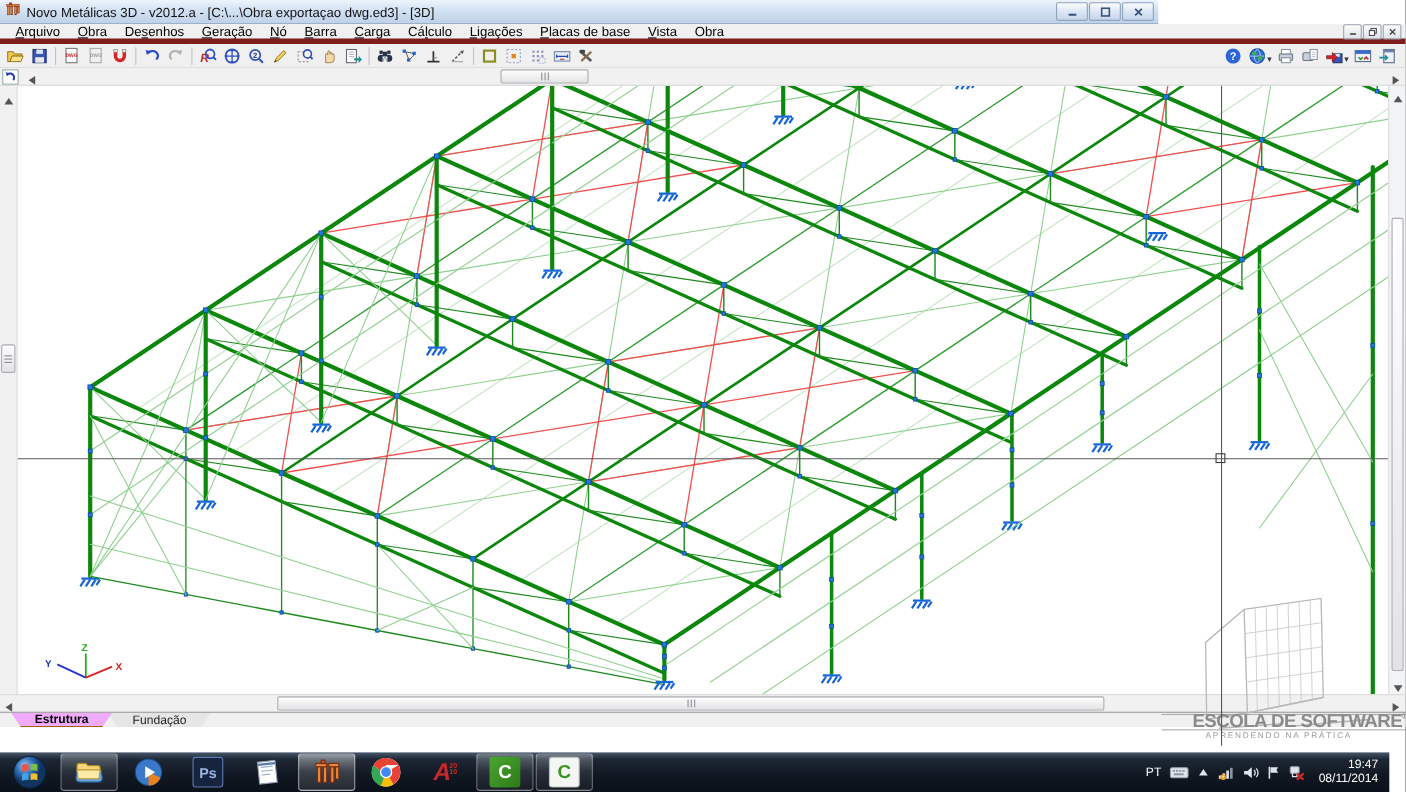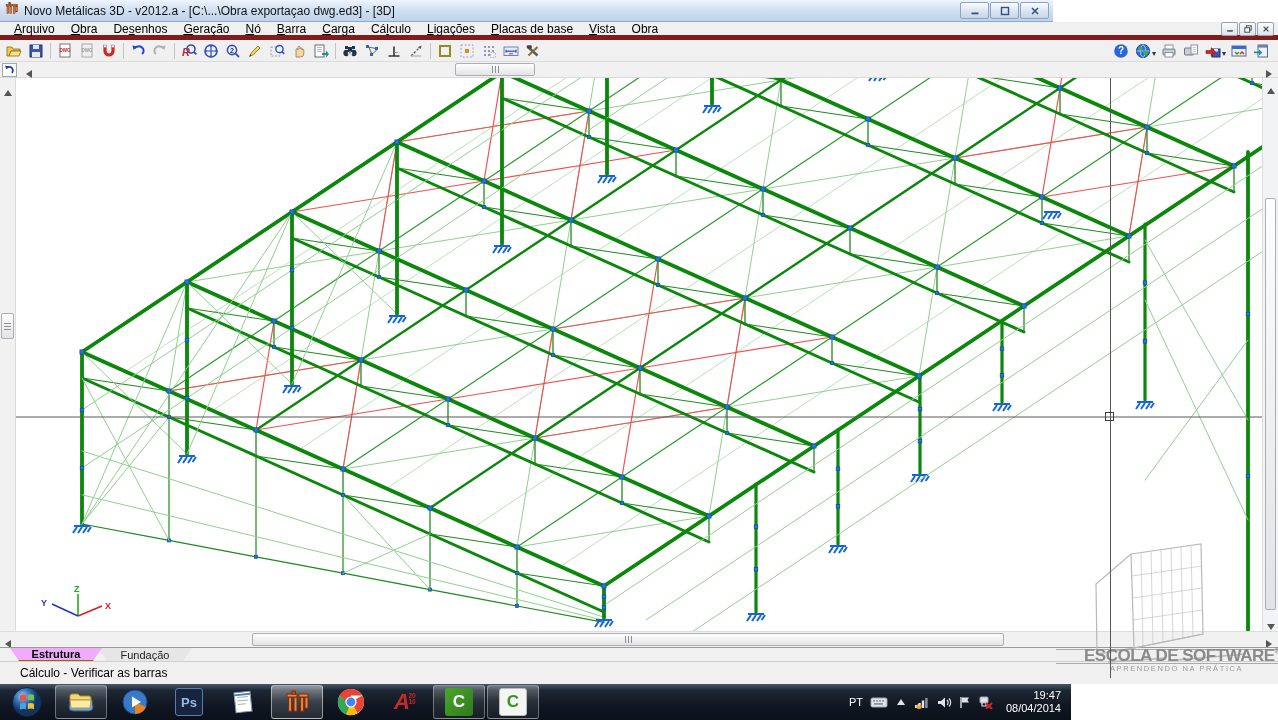--- a/index.html
+++ b/index.html
@@ -55,38 +55,38 @@
     clip-path:polygon(0 0,100% 0,calc(100% - 9px) 100%,9px 100%);}
   #tab-0{left:10px;width:92px;background:#f0abfc;border-bottom:1px solid #a16207;color:#000;z-index:2;font-weight:bold;}
   #tab-1{left:98px;width:94px;background:#e6e6e6;color:#222;z-index:1;}
 
   
   #statusbar{position:absolute;left:0;top:661px;width:1278px;height:23px;background:#f0f0f0;
     border-top:1px solid #cfcfcf;display:flex;align-items:center;z-index:20;}
   #status-text{font-size:12px;color:#000;margin-left:20px;}
 
   
-  #taskbar{position:absolute;left:0;top:684px;width:1071px;height:36px;z-index:50;
+  #taskbar{position:absolute;left:0;top:684px;width:1263px;height:36px;z-index:50;
     background:linear-gradient(#46566a,#1d2733 18%,#101722 60%,#0b111a);display:flex;align-items:center;}
   .tb-item{width:52px;height:34px;margin:0 1px;display:flex;align-items:center;justify-content:center;border-radius:3px;}
   .tb-run{background:linear-gradient(rgba(255,255,255,.28),rgba(255,255,255,.10) 45%,rgba(255,255,255,.05));
     border:1px solid rgba(255,255,255,.35);}
   .tb-active{background:linear-gradient(rgba(255,255,255,.45),rgba(255,255,255,.18) 45%,rgba(255,255,255,.10));
     border:1px solid rgba(255,255,255,.5);}
   #tray{margin-left:auto;display:flex;align-items:center;gap:7px;padding-right:10px;}
   #tray-lang{color:#fff;font-size:11px;}
   .tray-ic{display:flex;align-items:center;justify-content:center;}
   #clock{color:#fff;font-size:11px;text-align:right;line-height:13px;margin-left:6px;}
 
   
   #watermark{position:absolute;left:1056px;top:536px;width:222px;height:146px;z-index:30;pointer-events:none;}
   #wm-title{position:absolute;left:28px;top:110px;font-size:17px;font-weight:bold;color:#8a8a8a;
     letter-spacing:-.5px;white-space:nowrap;}
   #wm-reg{font-size:9px;vertical-align:7px;}
-  #wm-sub{position:absolute;left:54px;top:128px;font-size:7.5px;color:#9a9a9a;letter-spacing:1.6px;white-space:nowrap;}
+  #wm-sub{position:absolute;left:40px;top:128px;font-size:7.5px;color:#9a9a9a;letter-spacing:1.6px;white-space:nowrap;}
   .wm-rule{position:absolute;height:1px;background:#ababab;}
 
   
   #crosshair-v{position:absolute;width:1px;background:#58585a;z-index:40;}
   #pickbox{position:absolute;width:9px;height:9px;border:1px solid #3c3c3c;background:transparent;z-index:45;}
 </style>
 </head>
 <body>
 
 <div id="app">
@@ -954,23 +954,20 @@
   <span style="position:absolute;left:1264px;top:3px;"><svg width="10" height="10" viewBox="0 0 10 10">
           <path d="M2 1 L8 5 L2 9 Z" fill="#555"></path>
         </svg></span>
     </div>
 
   <div id="tabsbar">
     <div class="tab" id="tab-0">Estrutura</div>
     <div class="tab" id="tab-1">Fundação</div>
   </div>
 
-  <div id="statusbar">
-    <span id="status-text">Cálculo - Verificar as barras</span>
-  </div>
 
   <div id="watermark">
     <svg width="222" height="146" viewBox="0 0 222 146">
       <g stroke="#b8b8b8" stroke-width="1.2" fill="none">
         <path d="M75 18 L145 8 L147 98 L78 112 Z"></path>
         <path d="M75 18 L40 48 L41 118 L78 112"></path>
         <path d="M41 118 L78 112 L147 98"></path>
         <g stroke-width="0.7" stroke="#c4c4c4">
           <path d="M85 17 L87 110"></path>
             <path d="M95 15 L97 108"></path>
@@ -1126,18 +1123,18 @@
           <span class="tray-ic">
             <svg width="15" height="14" viewBox="0 0 15 14">
               <rect x="2" y="2" width="8" height="6" rx="1" fill="#dfe4ea" stroke="#9aa4b0"></rect>
               <path d="M4 8 v3 h4 V8" fill="none" stroke="#dfe4ea" stroke-width="1.2"></path>
               <path d="M8 8 L14 14 M14 8 L8 14" stroke="#d42525" stroke-width="2"></path>
             </svg>
           </span>
         </span>
       <span id="clock">
         <div>19:47</div>
-        <div>08/04/2014</div>
+        <div>08/11/2014</div>
       </span>
     </span>
   </div>
 
 </div>
 
 </body></html>

